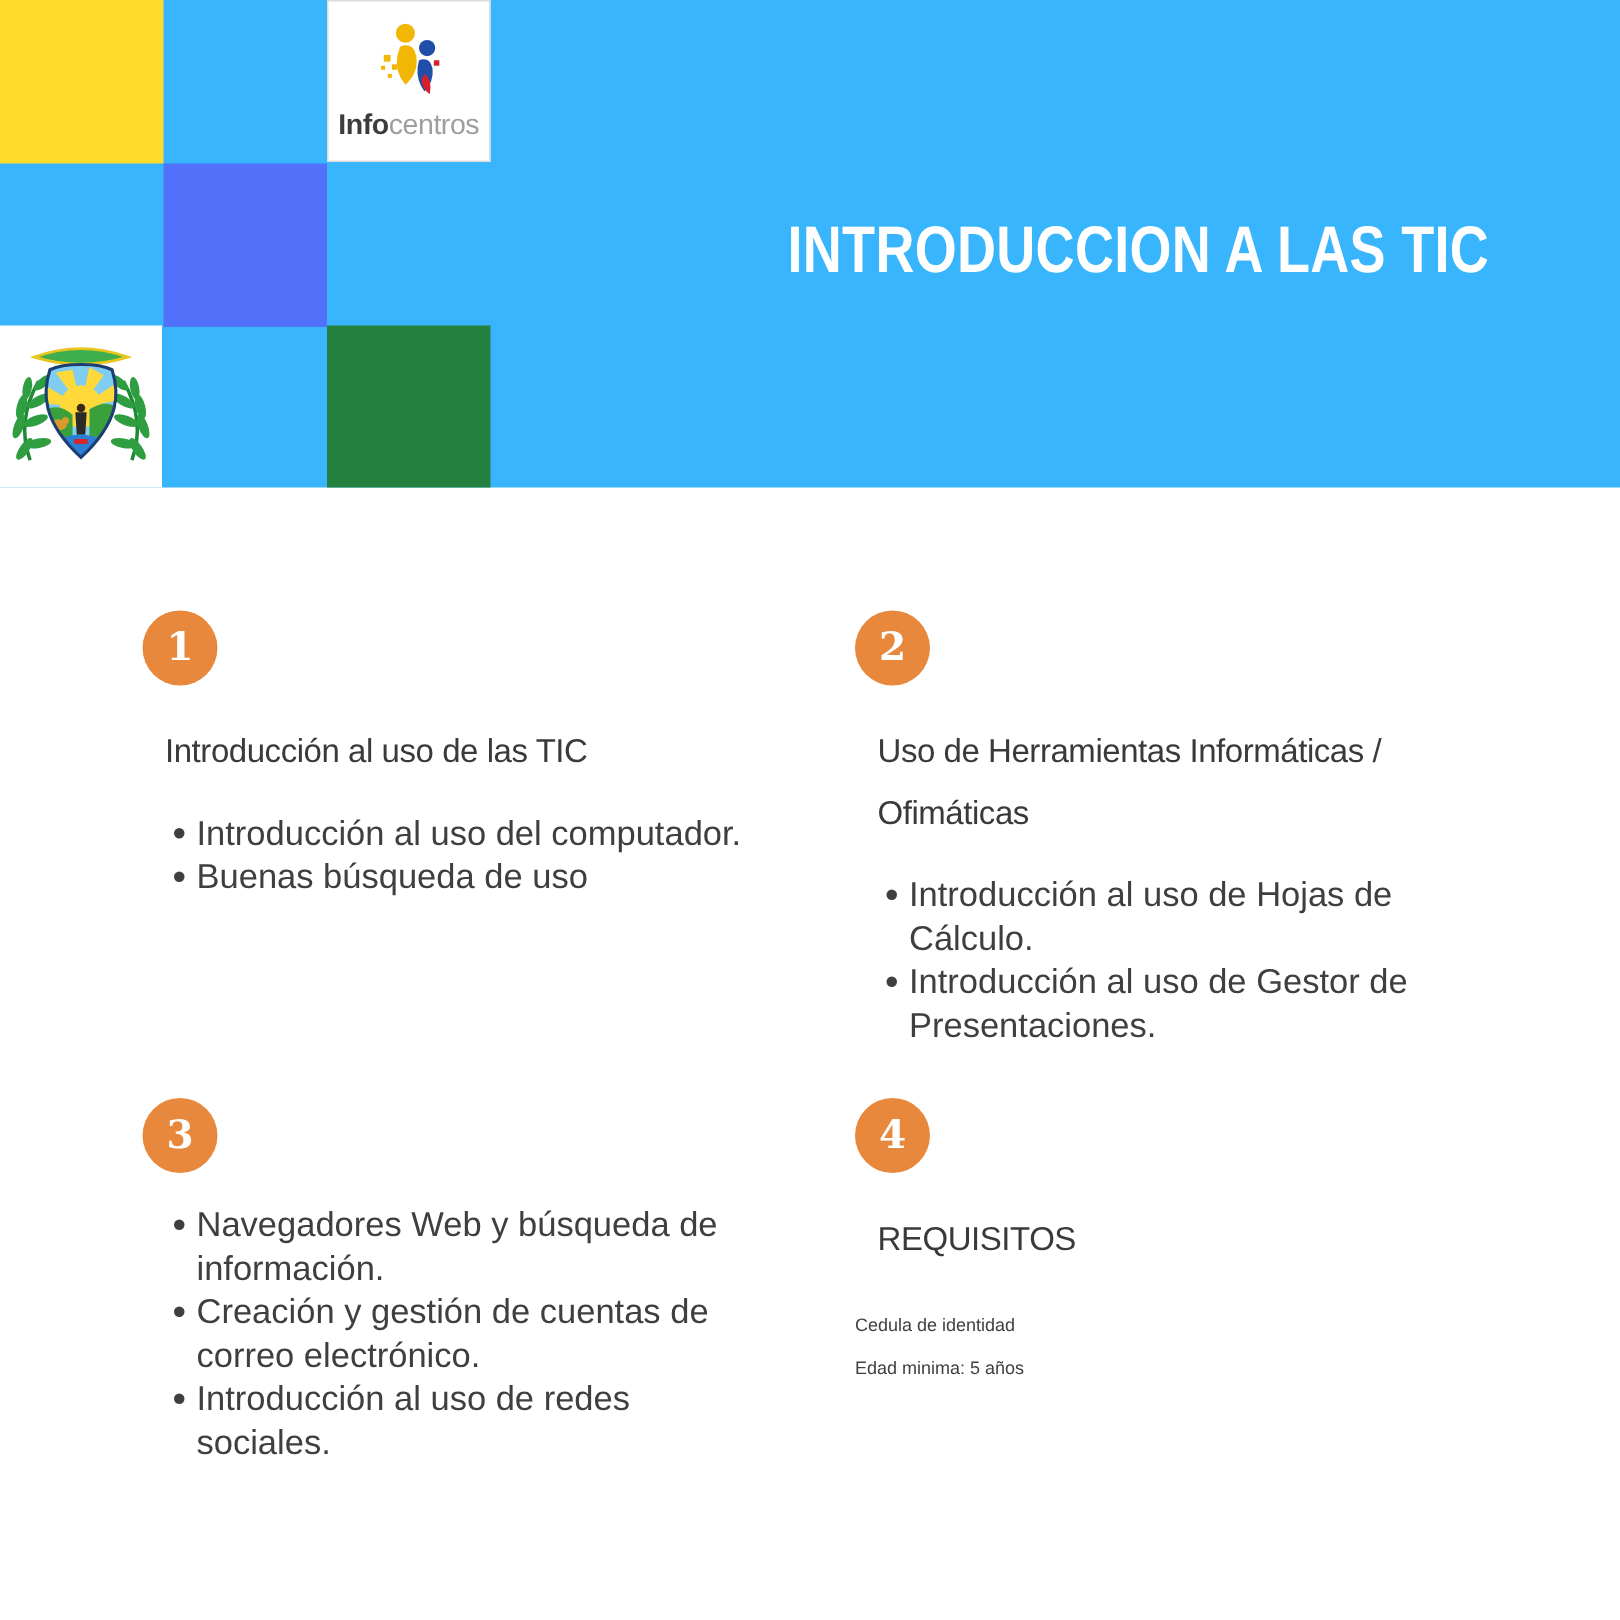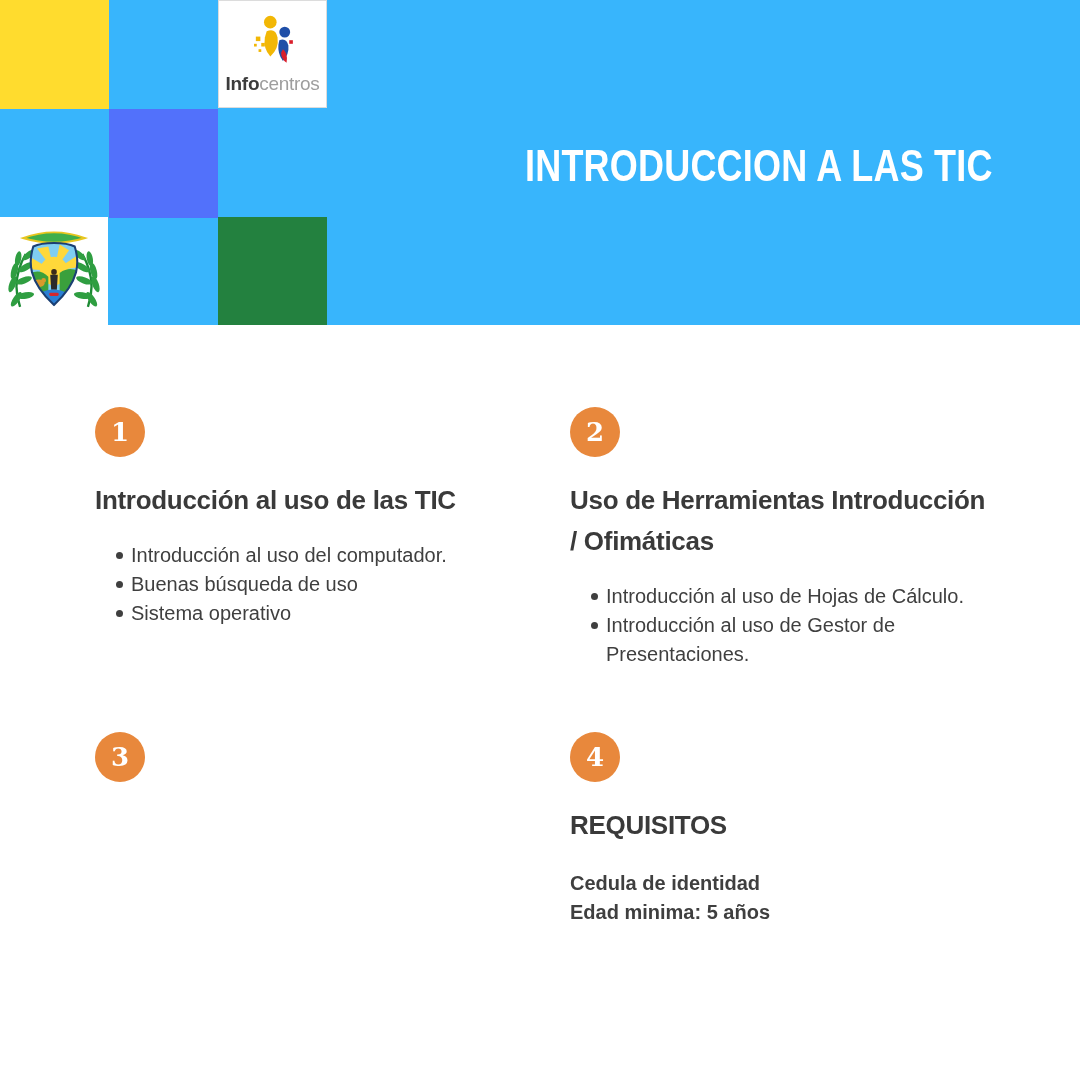--- a/index.html
+++ b/index.html
@@ -40,36 +40,36 @@
   .sec-1{left:95px;top:407px;}
   .sec-2{left:570px;top:407px;}
   .sec-3{left:95px;top:732px;}
   .sec-4{left:570px;top:732px;}
   .badge{
     width:50px;height:50px;border-radius:50%;background:var(--orange);
     color:var(--white);font-family:"DejaVu Serif",serif;font-weight:bold;font-size:26px;
     display:flex;align-items:center;justify-content:center;
   }
   .sec-title{
-    margin:23px 0 0;width:420px;
-    font-size:26px;line-height:41px;font-weight:bold;color:var(--heading);
+    margin:23px 15px 0;width:420px;
+    font-size:22px;line-height:41px;font-weight:normal;color:var(--heading);
     letter-spacing:-0.3px;
   }
   .bullets{
     margin:20px 0 0;padding:0 0 0 36px;list-style:none;width:370px;
   }
   .bullets li{
-    position:relative;font-size:20px;line-height:29px;color:var(--body-text);
+    position:relative;font-size:23px;line-height:29px;color:var(--body-text);
   }
   .bullets li::before{
     content:"";position:absolute;left:-15px;top:11px;width:7px;height:7px;
     border-radius:50%;background:var(--body-text);
   }
   .plain-lines{margin-top:23px;}
-  .plain-line{font-size:20px;line-height:29px;color:var(--body-text);font-weight:bold;}
+  .plain-line{font-size:12px;line-height:29px;color:var(--body-text);}
 </style>
 </head>
 <body>
 
 <div class="canvas">
 
   <header class="hero">
     <div class="sq sq-yellow"></div>
     <div class="sq sq-violet"></div>
     <div class="sq sq-green"></div>
@@ -152,35 +152,39 @@
 
     <h1 class="title">INTRODUCCION A LAS TIC</h1>
   </header>
 
   <section class="section sec-1">
     <div class="badge">1</div>
     <h2 class="sec-title">Introducción al uso de las TIC</h2>
     <ul class="bullets">
       <li>Introducción al uso del computador.</li>
       <li>Buenas búsqueda de uso</li>
-      <li>Sistema operativo</li>
     </ul>
   </section>
 
   <section class="section sec-2">
     <div class="badge">2</div>
-    <h2 class="sec-title">Uso de Herramientas Introducción / Ofimáticas</h2>
+    <h2 class="sec-title">Uso de Herramientas Informáticas / Ofimáticas</h2>
     <ul class="bullets">
       <li>Introducción al uso de Hojas de Cálculo.</li>
       <li>Introducción al uso de Gestor de Presentaciones.</li>
     </ul>
   </section>
 
   <section class="section sec-3">
     <div class="badge">3</div>
+    <ul class="bullets">
+      <li>Navegadores Web y búsqueda de información.</li>
+      <li>Creación y gestión de cuentas de correo electrónico.</li>
+      <li>Introducción al uso de redes sociales.</li>
+    </ul>
   </section>
 
   <section class="section sec-4">
     <div class="badge">4</div>
     <h2 class="sec-title">REQUISITOS</h2>
     <div class="plain-lines">
       <div class="plain-line">Cedula de identidad</div>
       <div class="plain-line">Edad minima: 5 años</div>
     </div>
   </section>

